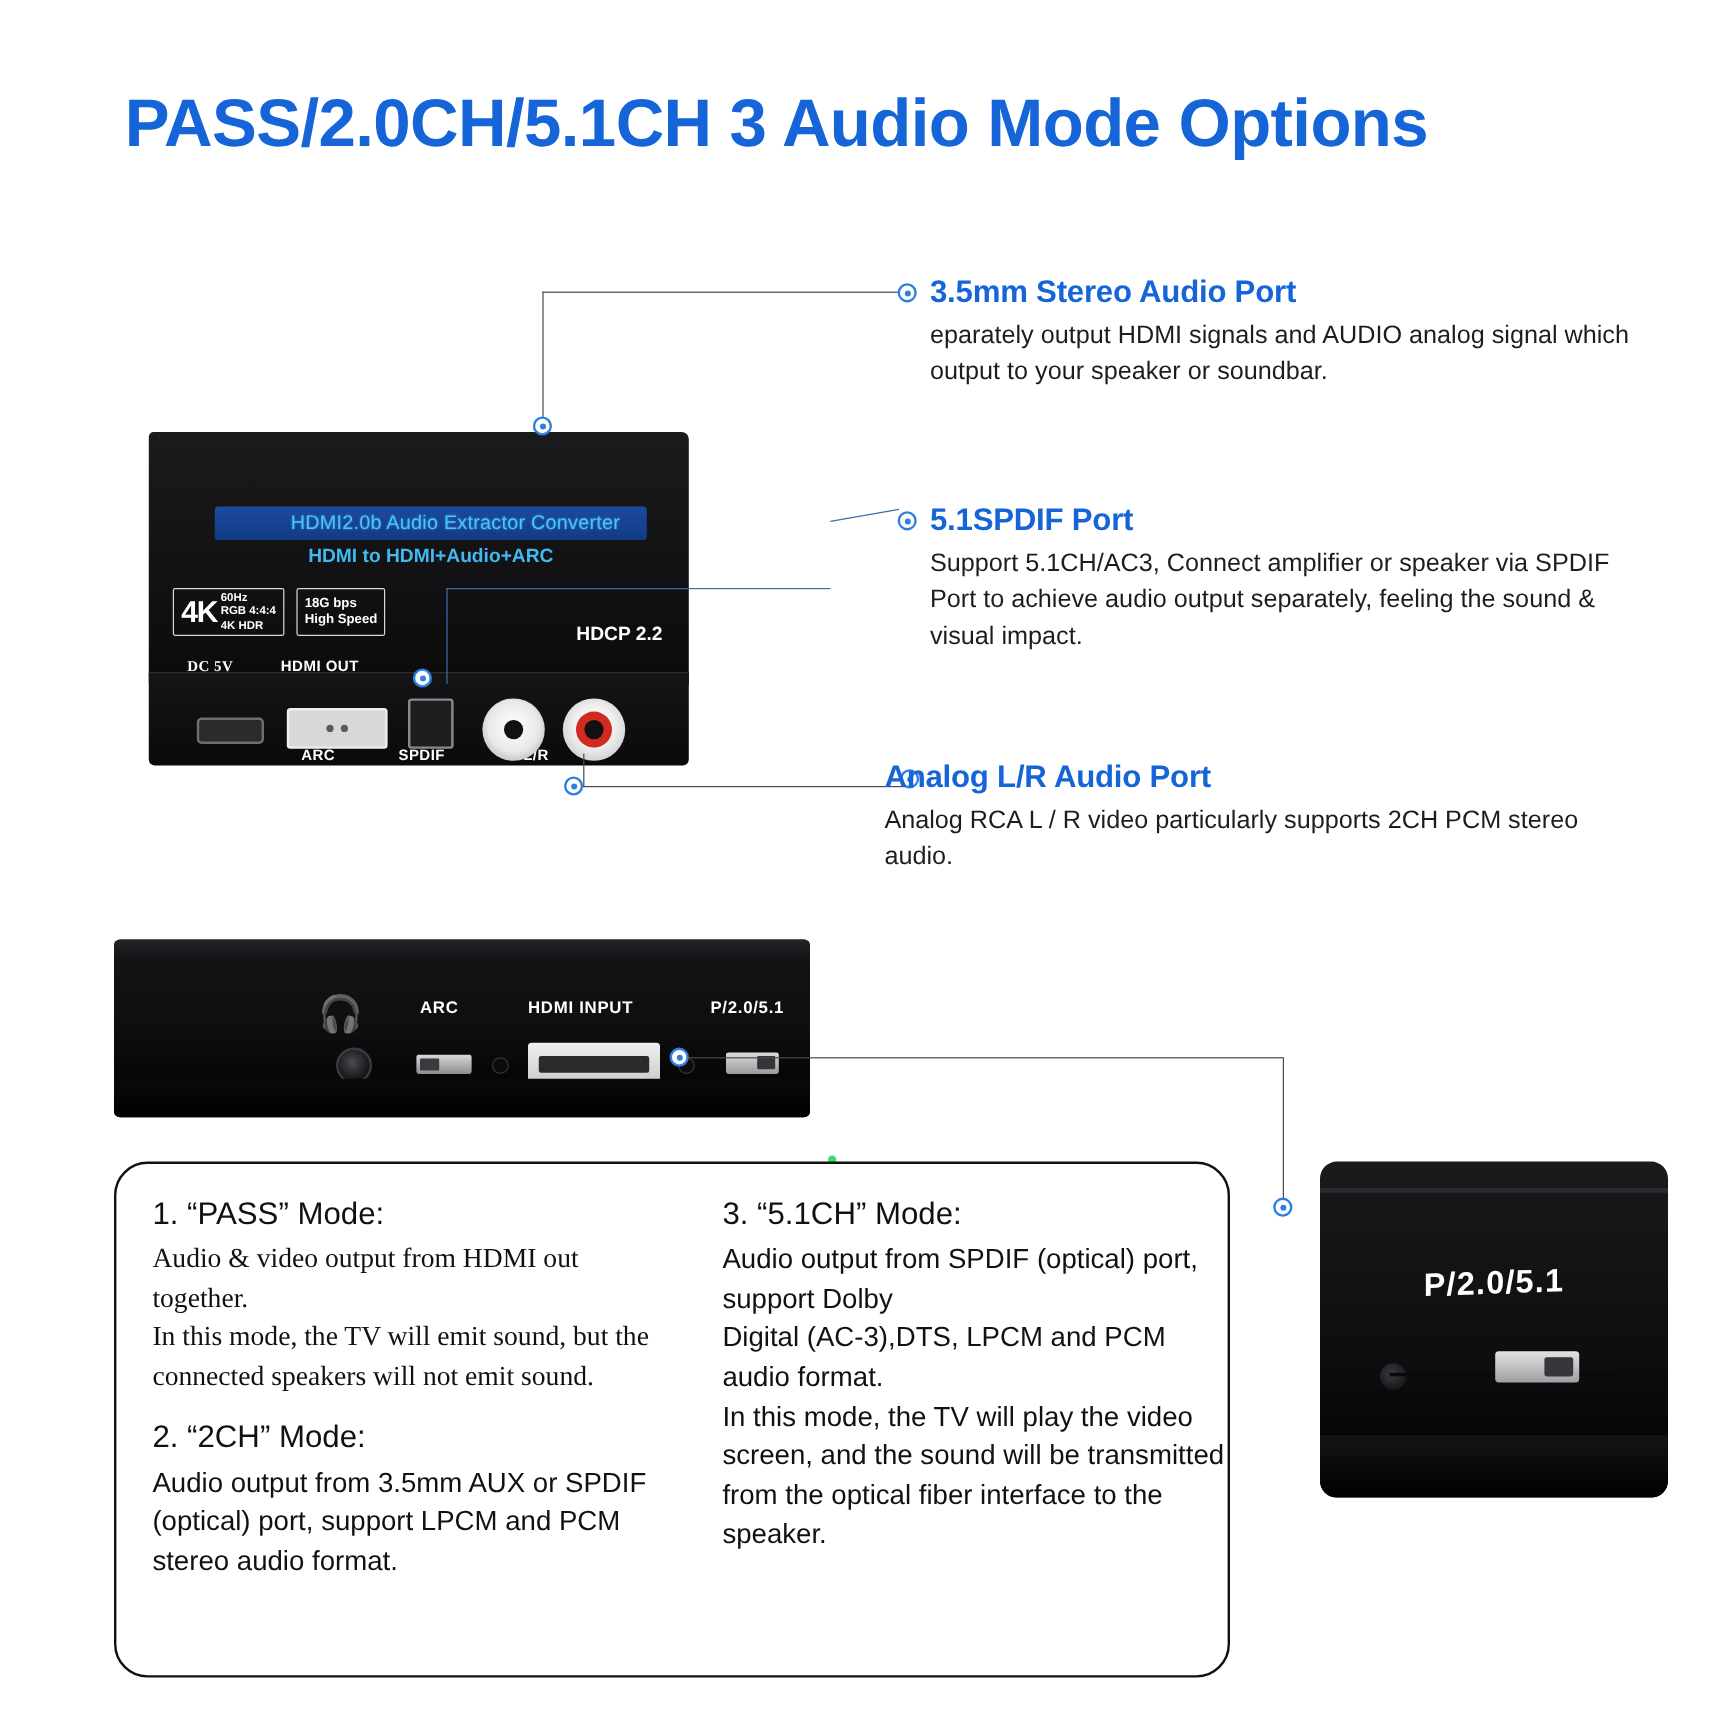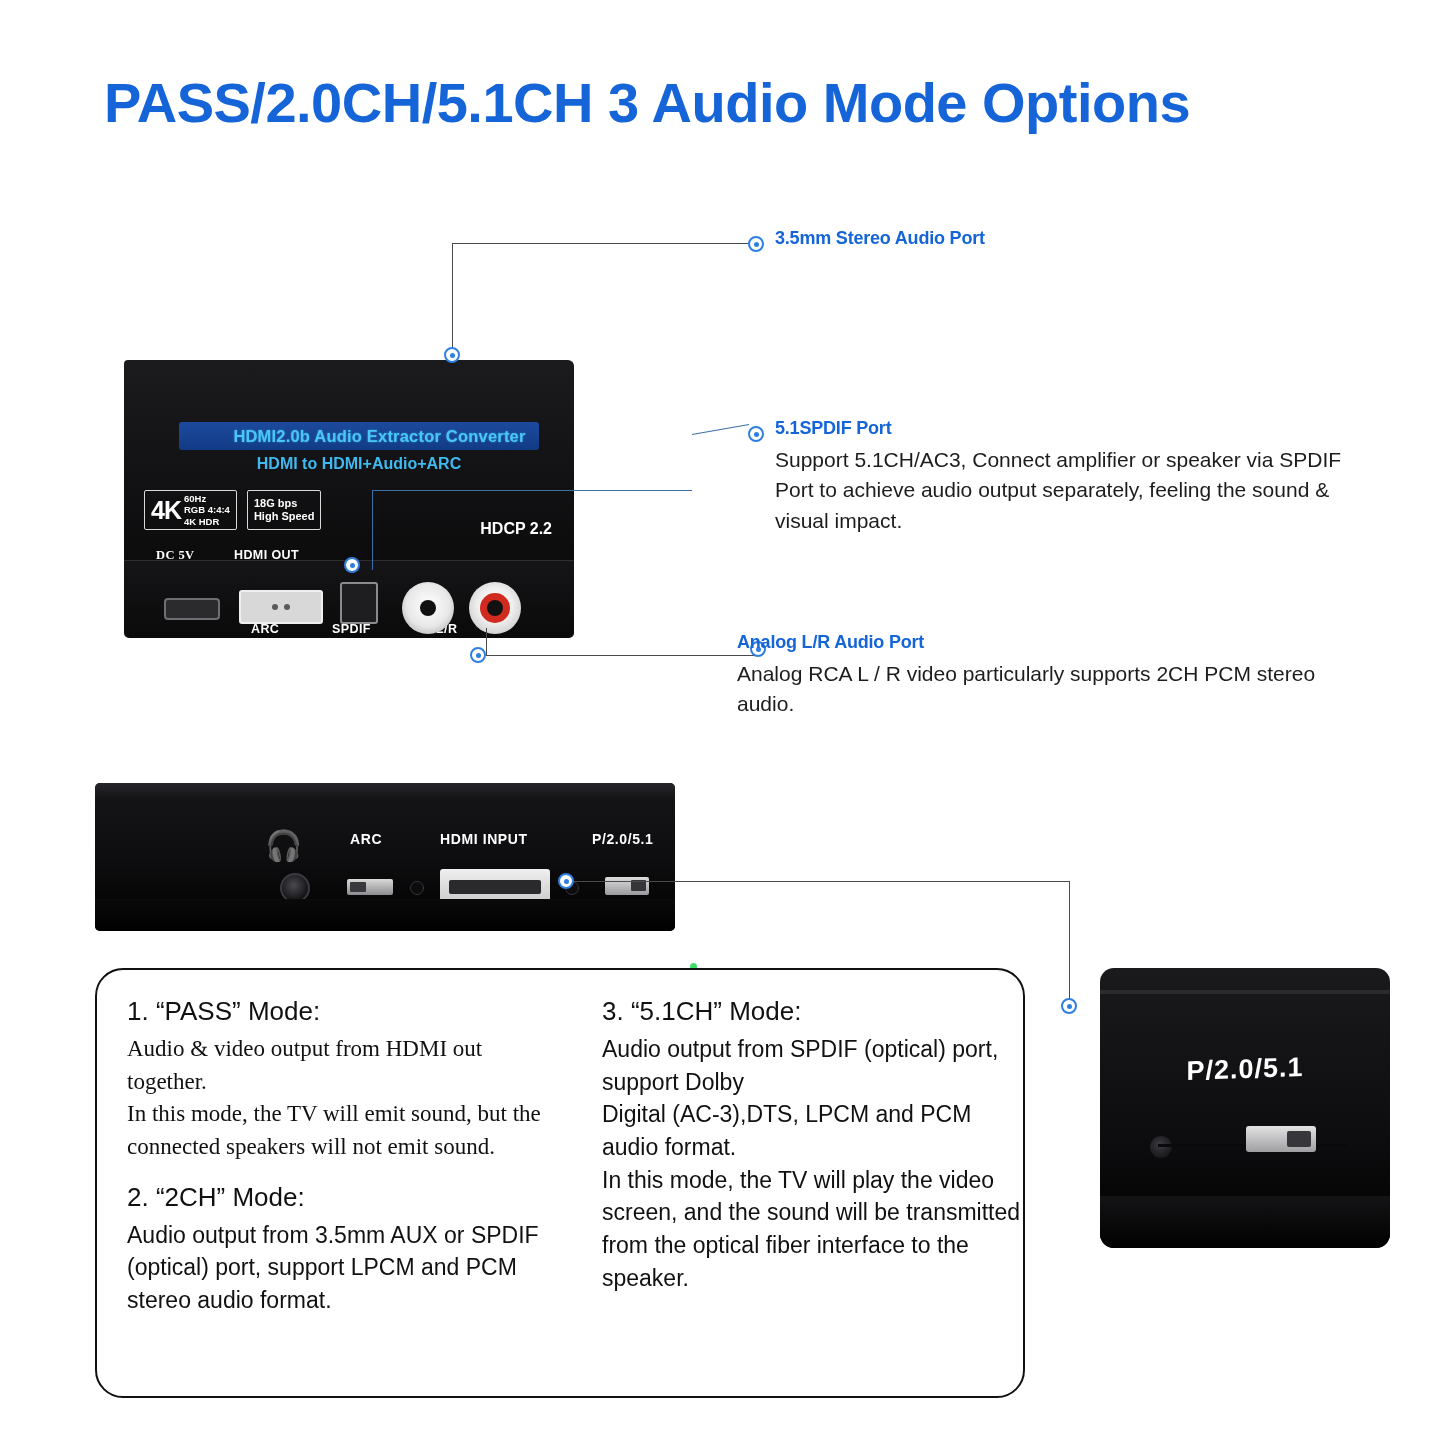--- a/index.html
+++ b/index.html
@@ -38,21 +38,21 @@
     border-radius:0 0 5px 5px;
     box-shadow:inset 0 1px 0 #2e2e31;
   }
   .label-bar{
     position:absolute;left:55px;top:62px;width:360px;height:28px;
     background:linear-gradient(180deg,#1d4a9e 0%,#123b86 100%);
     border-radius:3px;
     display:flex;align-items:center;justify-content:center;
   }
   .label-bar span{
-    color:#49c6f5;font-size:16.5px;font-weight:bold;letter-spacing:0.2px;
+    color:#49c6f5;font-size:16.5px;font-weight:normal;letter-spacing:0.2px;
     text-shadow:0 0 2px rgba(73,198,245,.6);
     padding-left:41px;
   }
   .label-sub{
     position:absolute;left:55px;top:95px;width:360px;
     text-align:center;color:#3fb9ef;font-size:16px;font-weight:bold;
   }
   .badge-row{
     position:absolute;left:20px;top:130px;display:flex;gap:10px;align-items:stretch;
   }
@@ -134,21 +134,21 @@
   .mode-sw{
     position:absolute;left:510px;top:94px;width:44px;height:18px;
     background:linear-gradient(180deg,#dcdcdc,#9a9a9e);border-radius:2px;
   }
   .mode-sw:after{content:"";position:absolute;right:3px;top:3px;width:15px;height:11px;background:#35353a;border-radius:1px;}
   .green-dot{position:absolute;left:690px;top:963px;width:7px;height:7px;border-radius:50%;background:#3fdc6a;}
 
   
   .callout{position:absolute;}
   .callout h3{
-    margin:0 0 6px 0;font-size:18px;font-weight:bold;color:#1565d8;letter-spacing:-.2px;
+    margin:0 0 6px 0;font-size:26px;font-weight:bold;color:#1565d8;letter-spacing:-.2px;
   }
   .callout p{
     margin:0;font-size:21px;line-height:1.45;color:#1d1d1d;
   }
   .c1{left:775px;top:228px;width:600px;}
   .c2{left:775px;top:418px;width:610px;}
   .c3{left:737px;top:632px;width:600px;}
 
   
   .dot{
@@ -265,20 +265,21 @@
 <div class="dot" style="left:344px;top:557px;"></div>
 <div class="dot" style="left:748px;top:426px;"></div>
 
 <div class="line hline" style="left:486px;top:655px;width:270px;"></div>
 <div class="line vline" style="left:486px;top:628px;height:28px;"></div>
 <div class="dot" style="left:470px;top:647px;"></div>
 <div class="dot" style="left:750px;top:641px;"></div>
 
 <div class="callout c1">
   <h3>3.5mm Stereo Audio Port</h3>
+  <p>eparately output HDMI signals and AUDIO analog signal which output to your speaker or soundbar.</p>
 </div>
 <div class="callout c2">
   <h3>5.1SPDIF Port</h3>
   <p>Support 5.1CH/AC3, Connect amplifier or speaker via SPDIF Port to achieve audio output separately, feeling the sound &amp; visual impact.</p>
 </div>
 <div class="callout c3">
   <h3>Analog L/R Audio Port</h3>
   <p>Analog RCA L / R video particularly supports 2CH PCM stereo audio.</p>
 </div>
 

